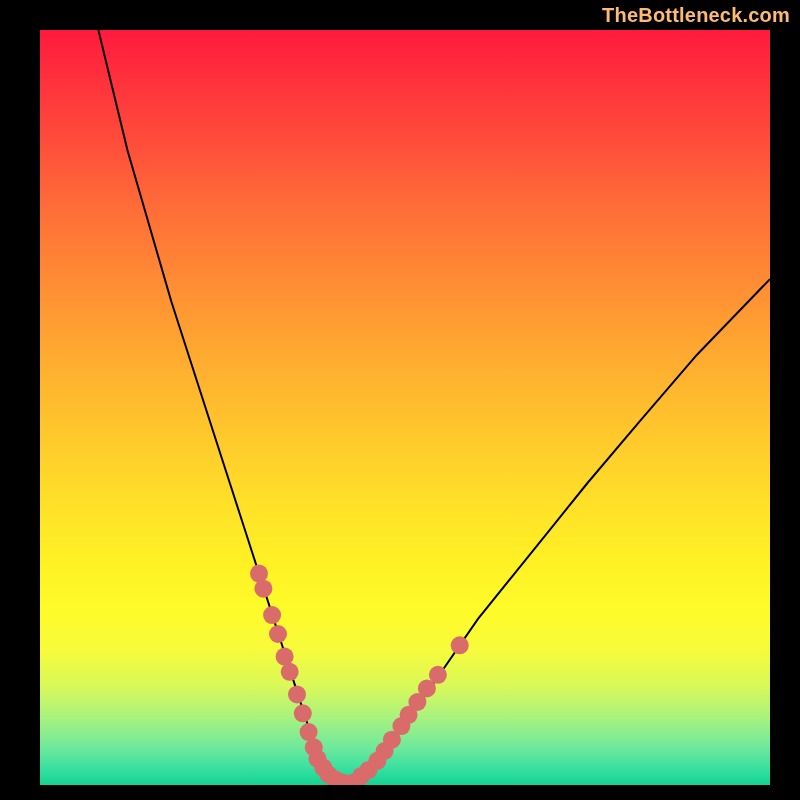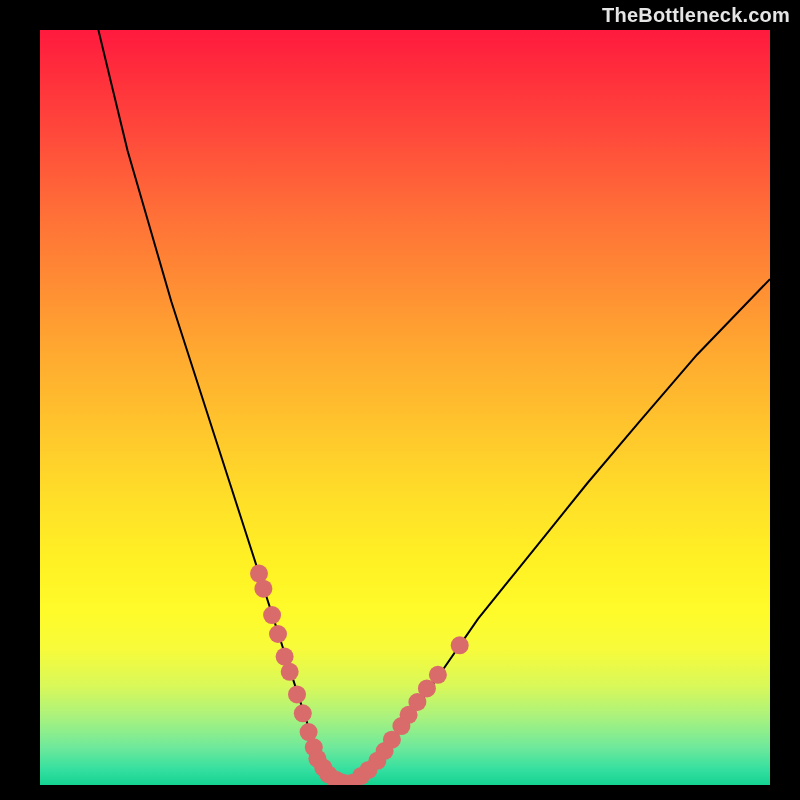--- a/index.html
+++ b/index.html
@@ -47,21 +47,21 @@
       #a9f27e 91%,
       #6fe99b 95%,
       #34dfa0 98%,
       #14d391 100%);
   }
   .watermark {
     position: absolute;
     top: 4px;
     right: 10px;
     font: 600 20px Arial, Helvetica, sans-serif;
-    color: #e5e5e5;
+    color: #fdba74;
     letter-spacing: 0.2px;
     user-select: none;
   }
   svg.curve {
     position: absolute;
     left: 0; top: 0;
     width: 100%;
     height: 100%;
   }
   .dot {

